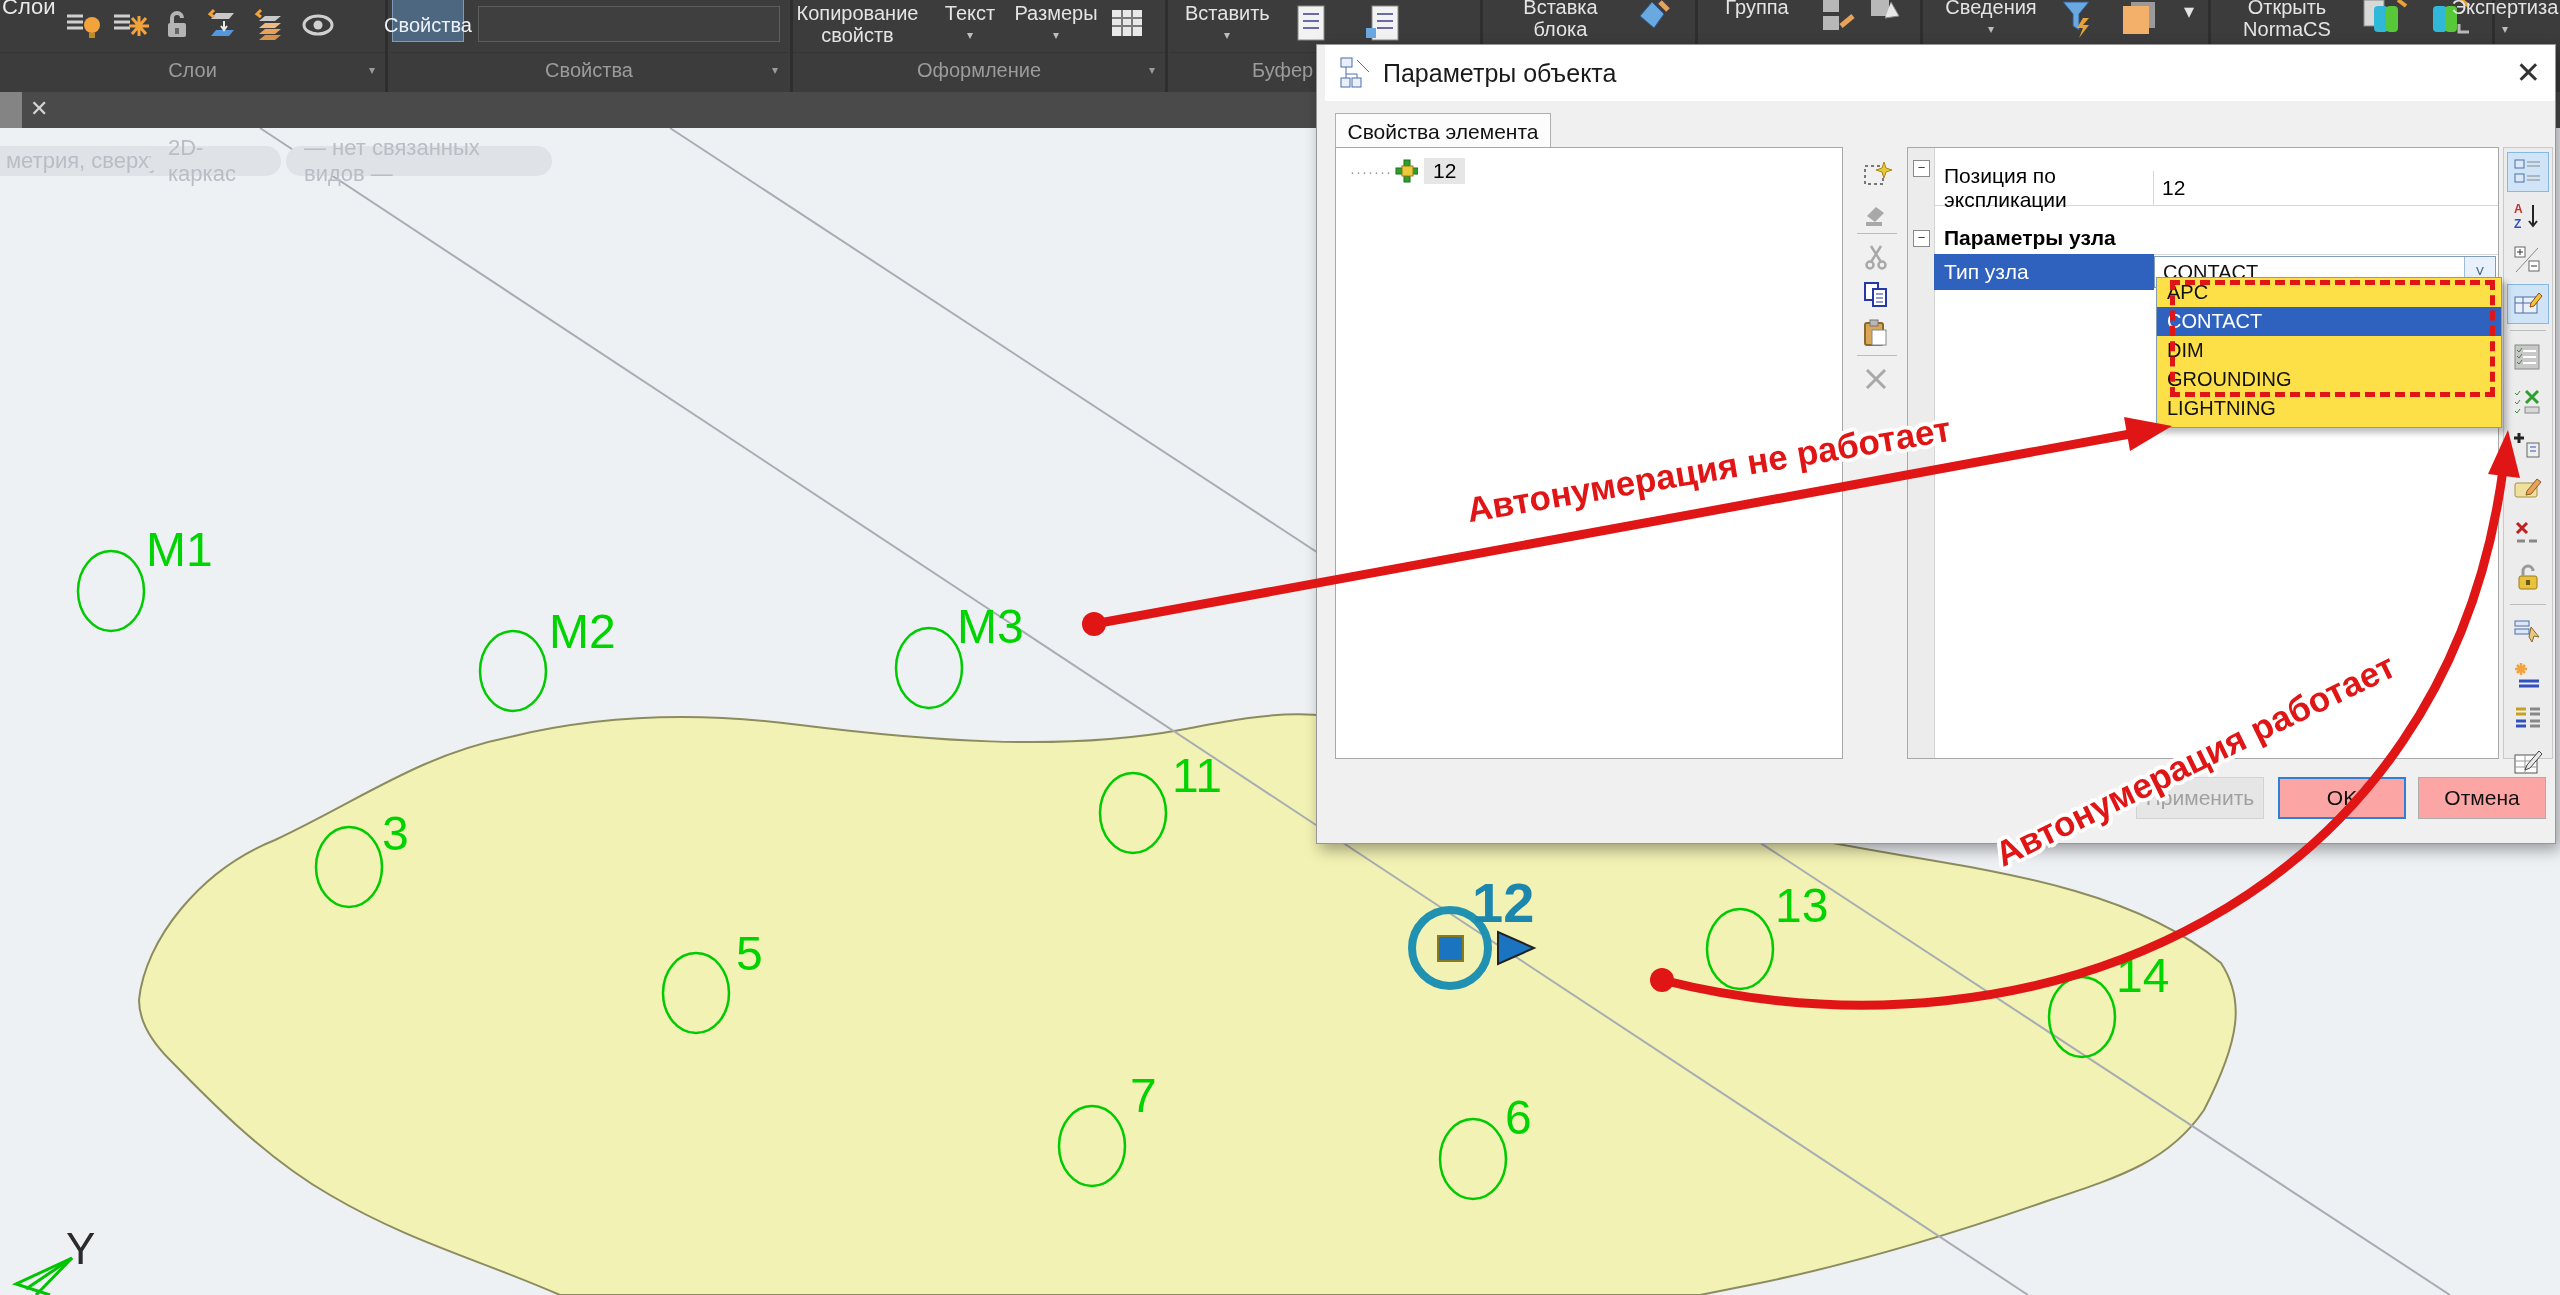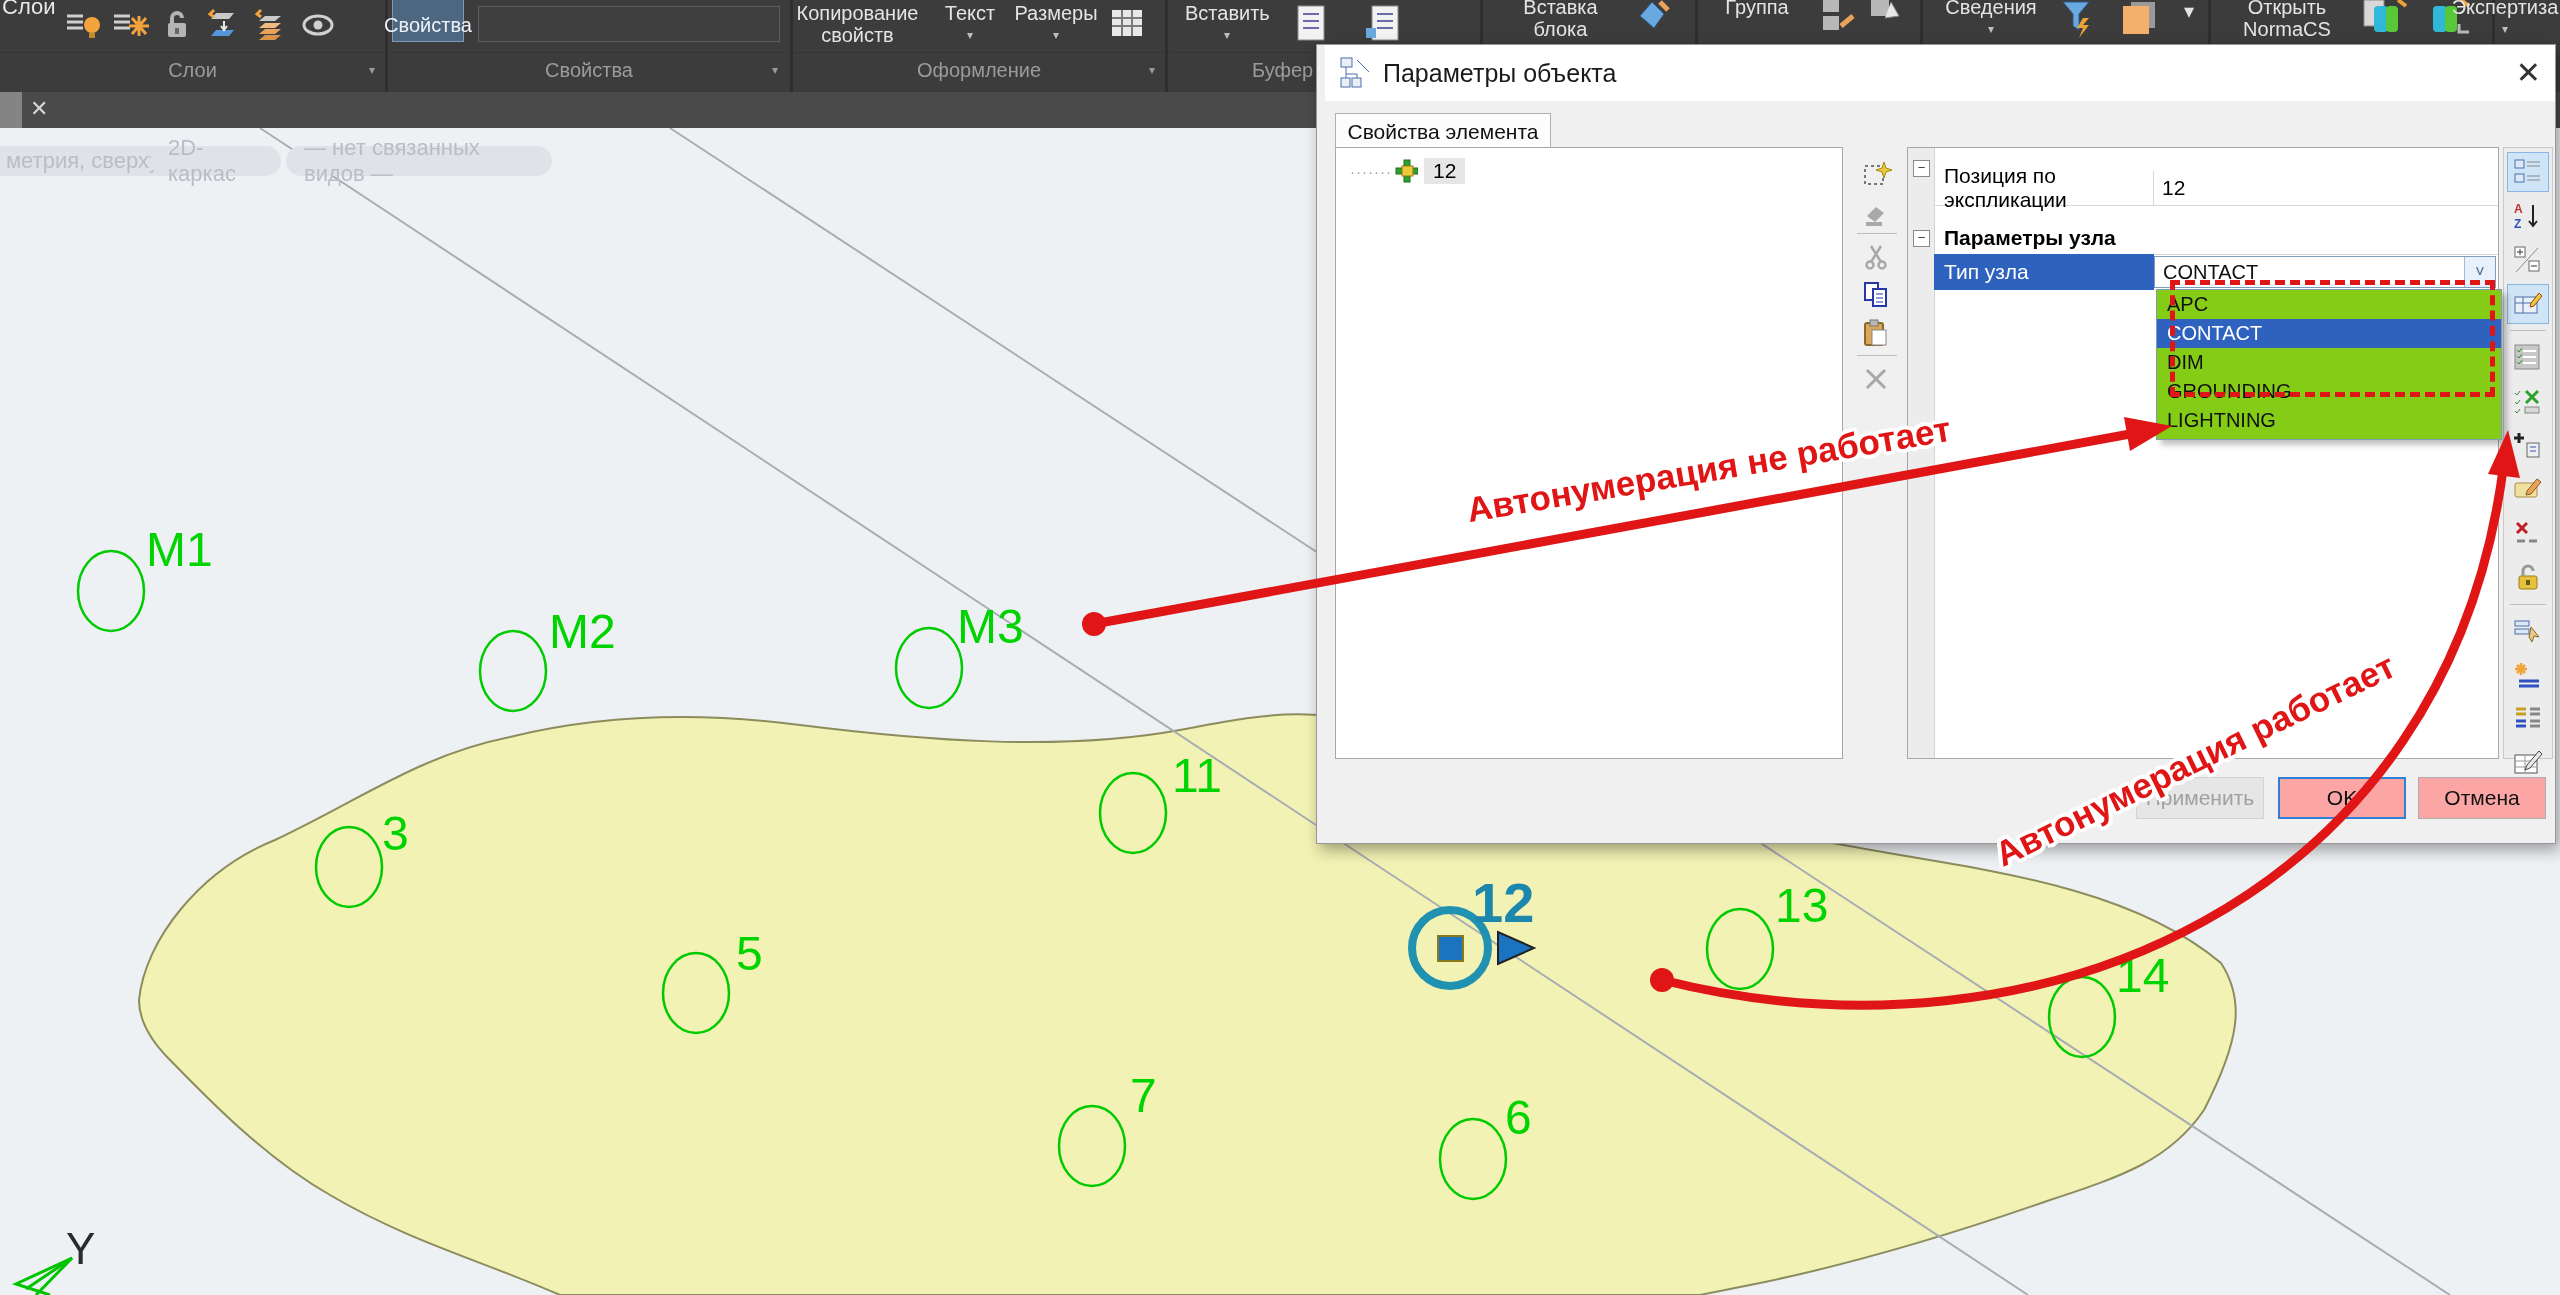--- a/index.html
+++ b/index.html
@@ -53,21 +53,21 @@
   .grow{position:absolute;left:26px;right:0;border-bottom:1px solid #d8d8d8;font-size:21px;display:flex;align-items:center;}
   .grow.head{font-weight:bold;color:#000;padding-left:10px;}
   .cell-l{width:220px;padding-left:10px;box-sizing:border-box;height:100%;display:flex;align-items:center;border-right:1px solid #d8d8d8;}
   .cell-v{flex:1;padding-left:8px;display:flex;align-items:center;height:100%;}
   .sel-l{background:#2f62be;color:#fff;border-right:1px solid #2f62be;}
   .combo{position:relative;flex:1;height:32px;margin-right:2px;background:#fff;border:1px solid #7f9db9;
          display:flex;align-items:center;font-size:20px;color:#111;padding-left:8px;box-sizing:border-box;}
   .combo .btn{position:absolute;right:0;top:0;width:30px;height:100%;background:#e7f0fb;
               border-left:1px solid #9ebcd8;display:flex;align-items:center;justify-content:center;
               color:#4a6a8a;font-size:16px;}
-  #dropdown{position:absolute;left:839px;top:244px;width:344px;height:149px;background:#84cc16;
+  #dropdown{position:absolute;left:839px;top:232px;width:344px;height:149px;background:#fde047;
             border:1px solid #7f9db9;box-shadow:5px 5px 6px rgba(0,0,0,.25);z-index:12;}
   .opt{height:29px;line-height:29px;font-size:20px;color:#111;padding-left:10px;}
   .opt.sel{background:#2f62be;color:#fff;}
   #rightbar{position:absolute;left:1186px;top:102px;width:50px;height:612px;background:#ececec;border:1px solid #c9c9c9;box-sizing:border-box;}
   .rtool{position:absolute;left:3px;width:42px;height:40px;display:flex;align-items:center;justify-content:center;}
   .rtool.active{background:#cfe4f7;border:1px solid #86b7e6;box-sizing:border-box;}
   .rsep{position:absolute;left:6px;width:36px;border-top:1px solid #bdbdbd;}
   .dlg-btn{position:absolute;top:732px;width:128px;height:42px;font-size:21px;display:flex;align-items:center;
            justify-content:center;background:#fca5a5;border:1px solid #adadad;box-sizing:border-box;color:#111;}
   .dlg-btn.disabled{color:#a0a0a0;border-color:#d2d2d2;background:#e6e6e6;}

